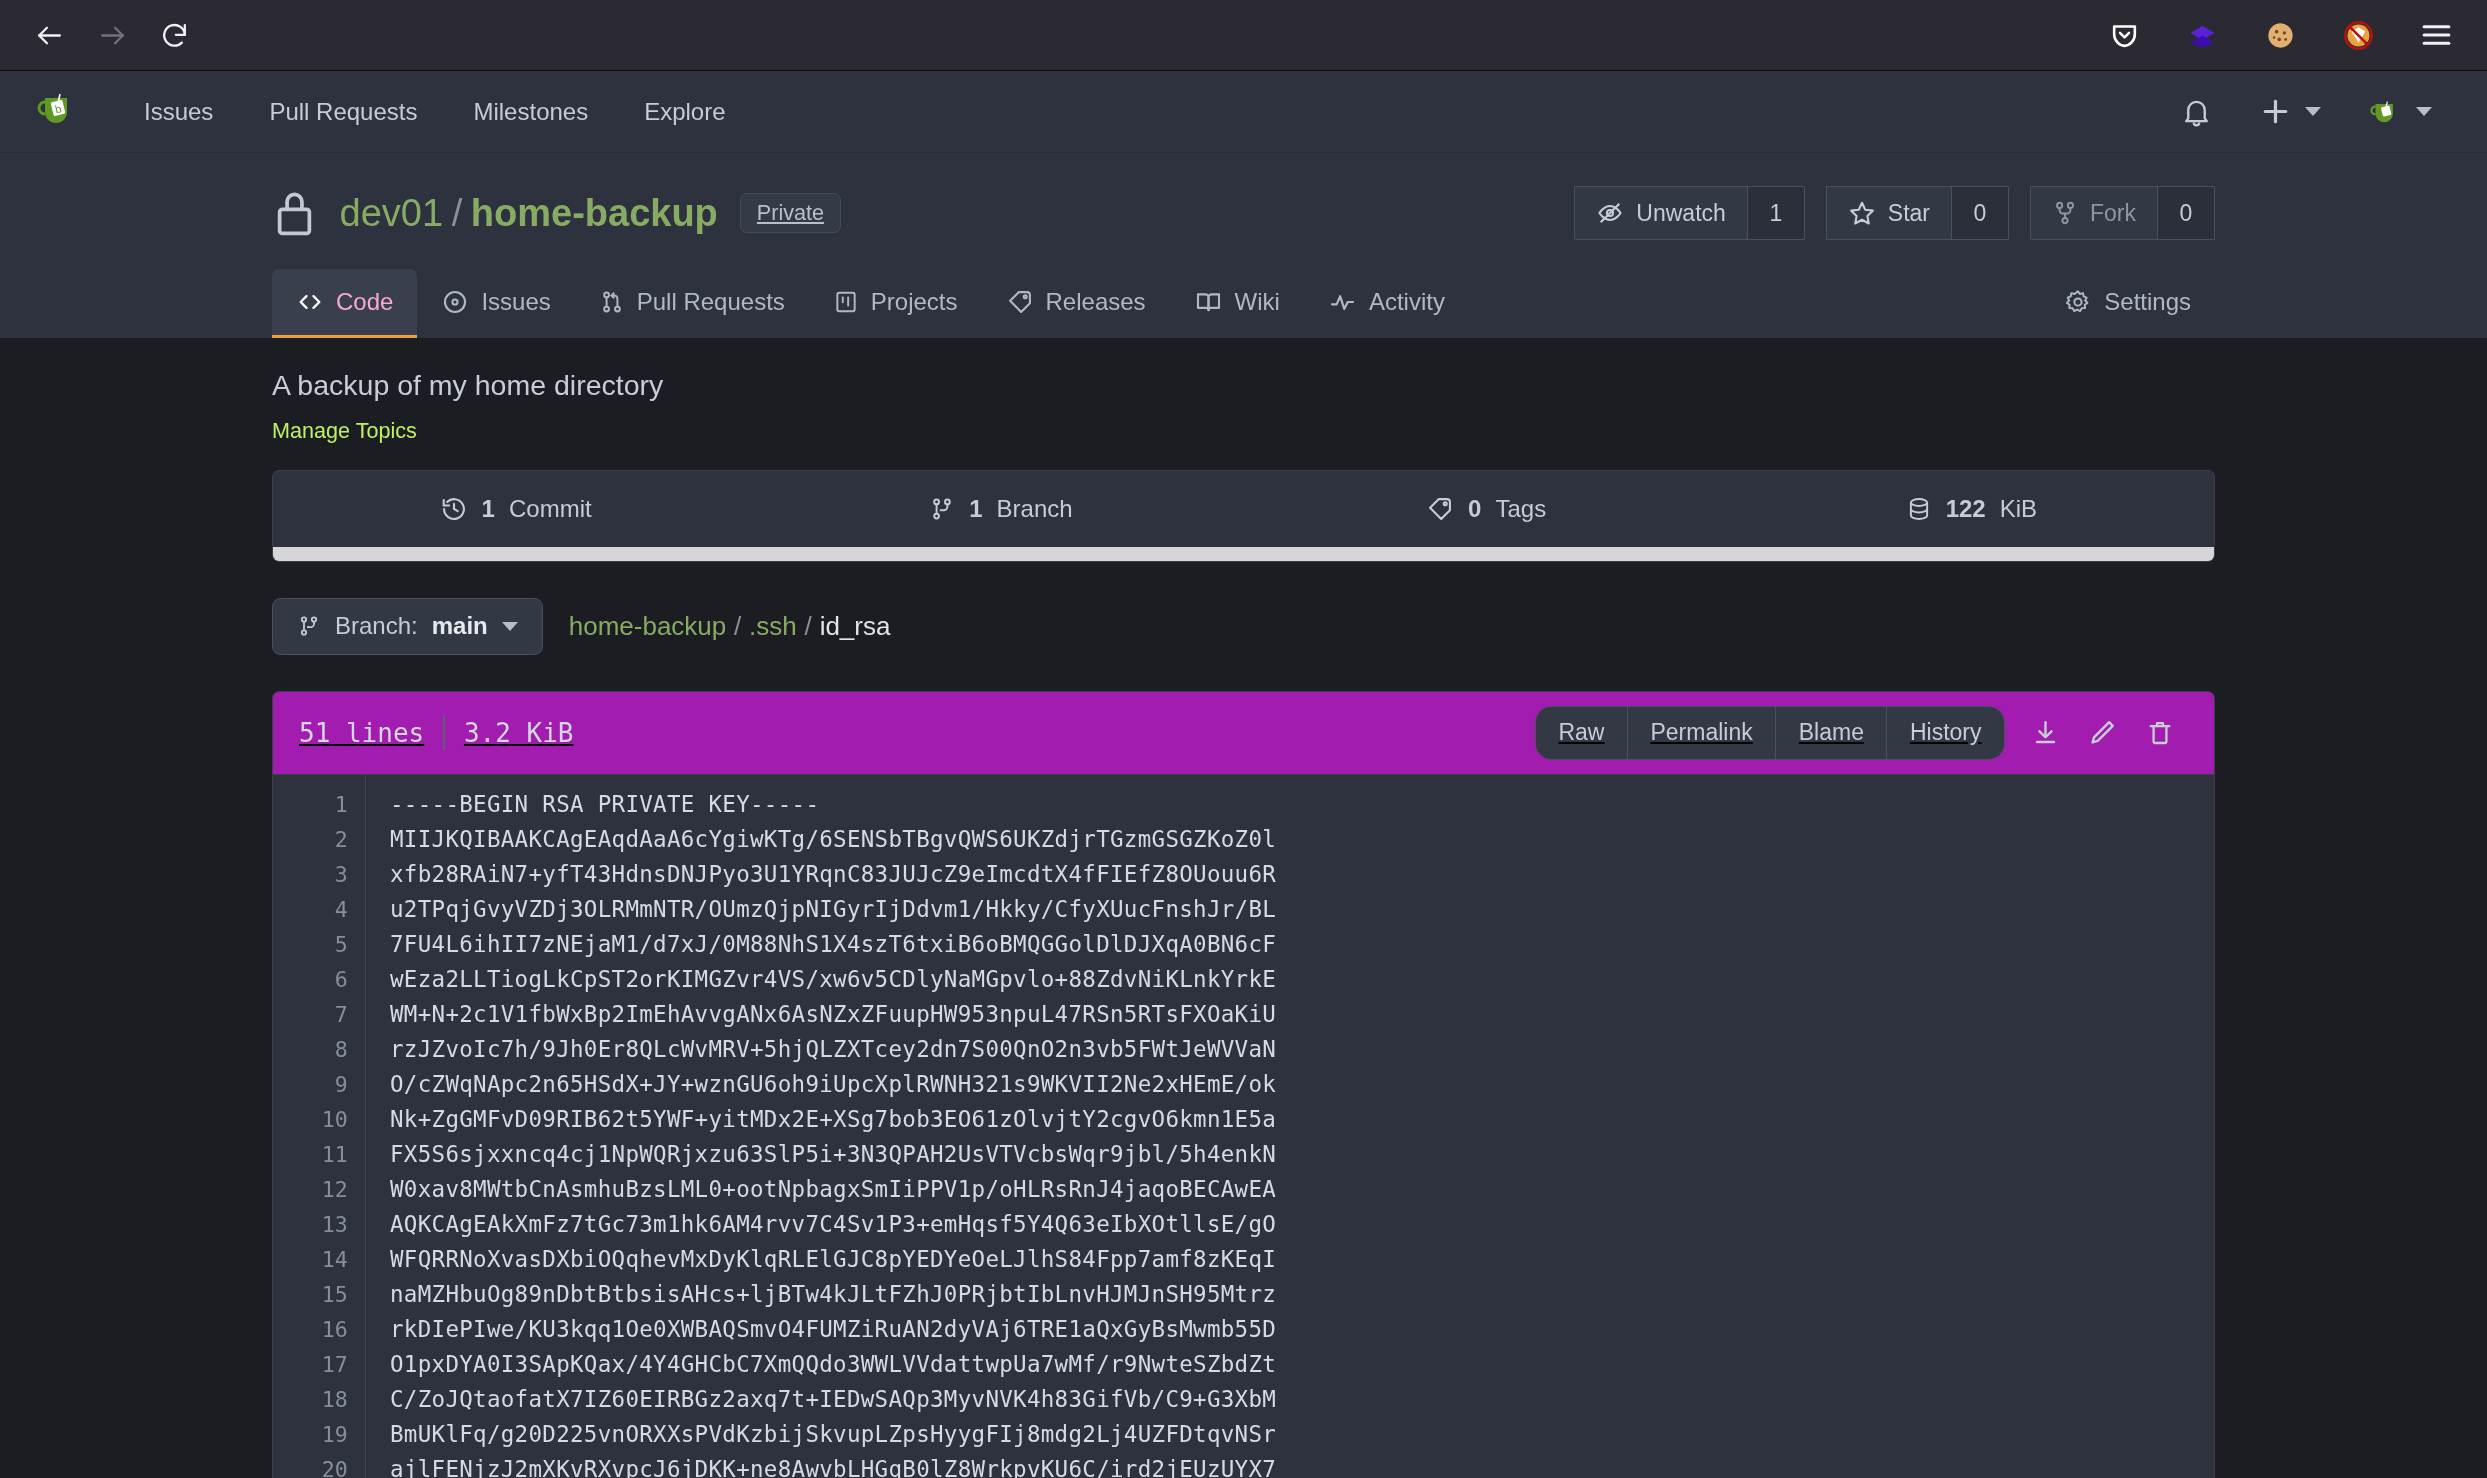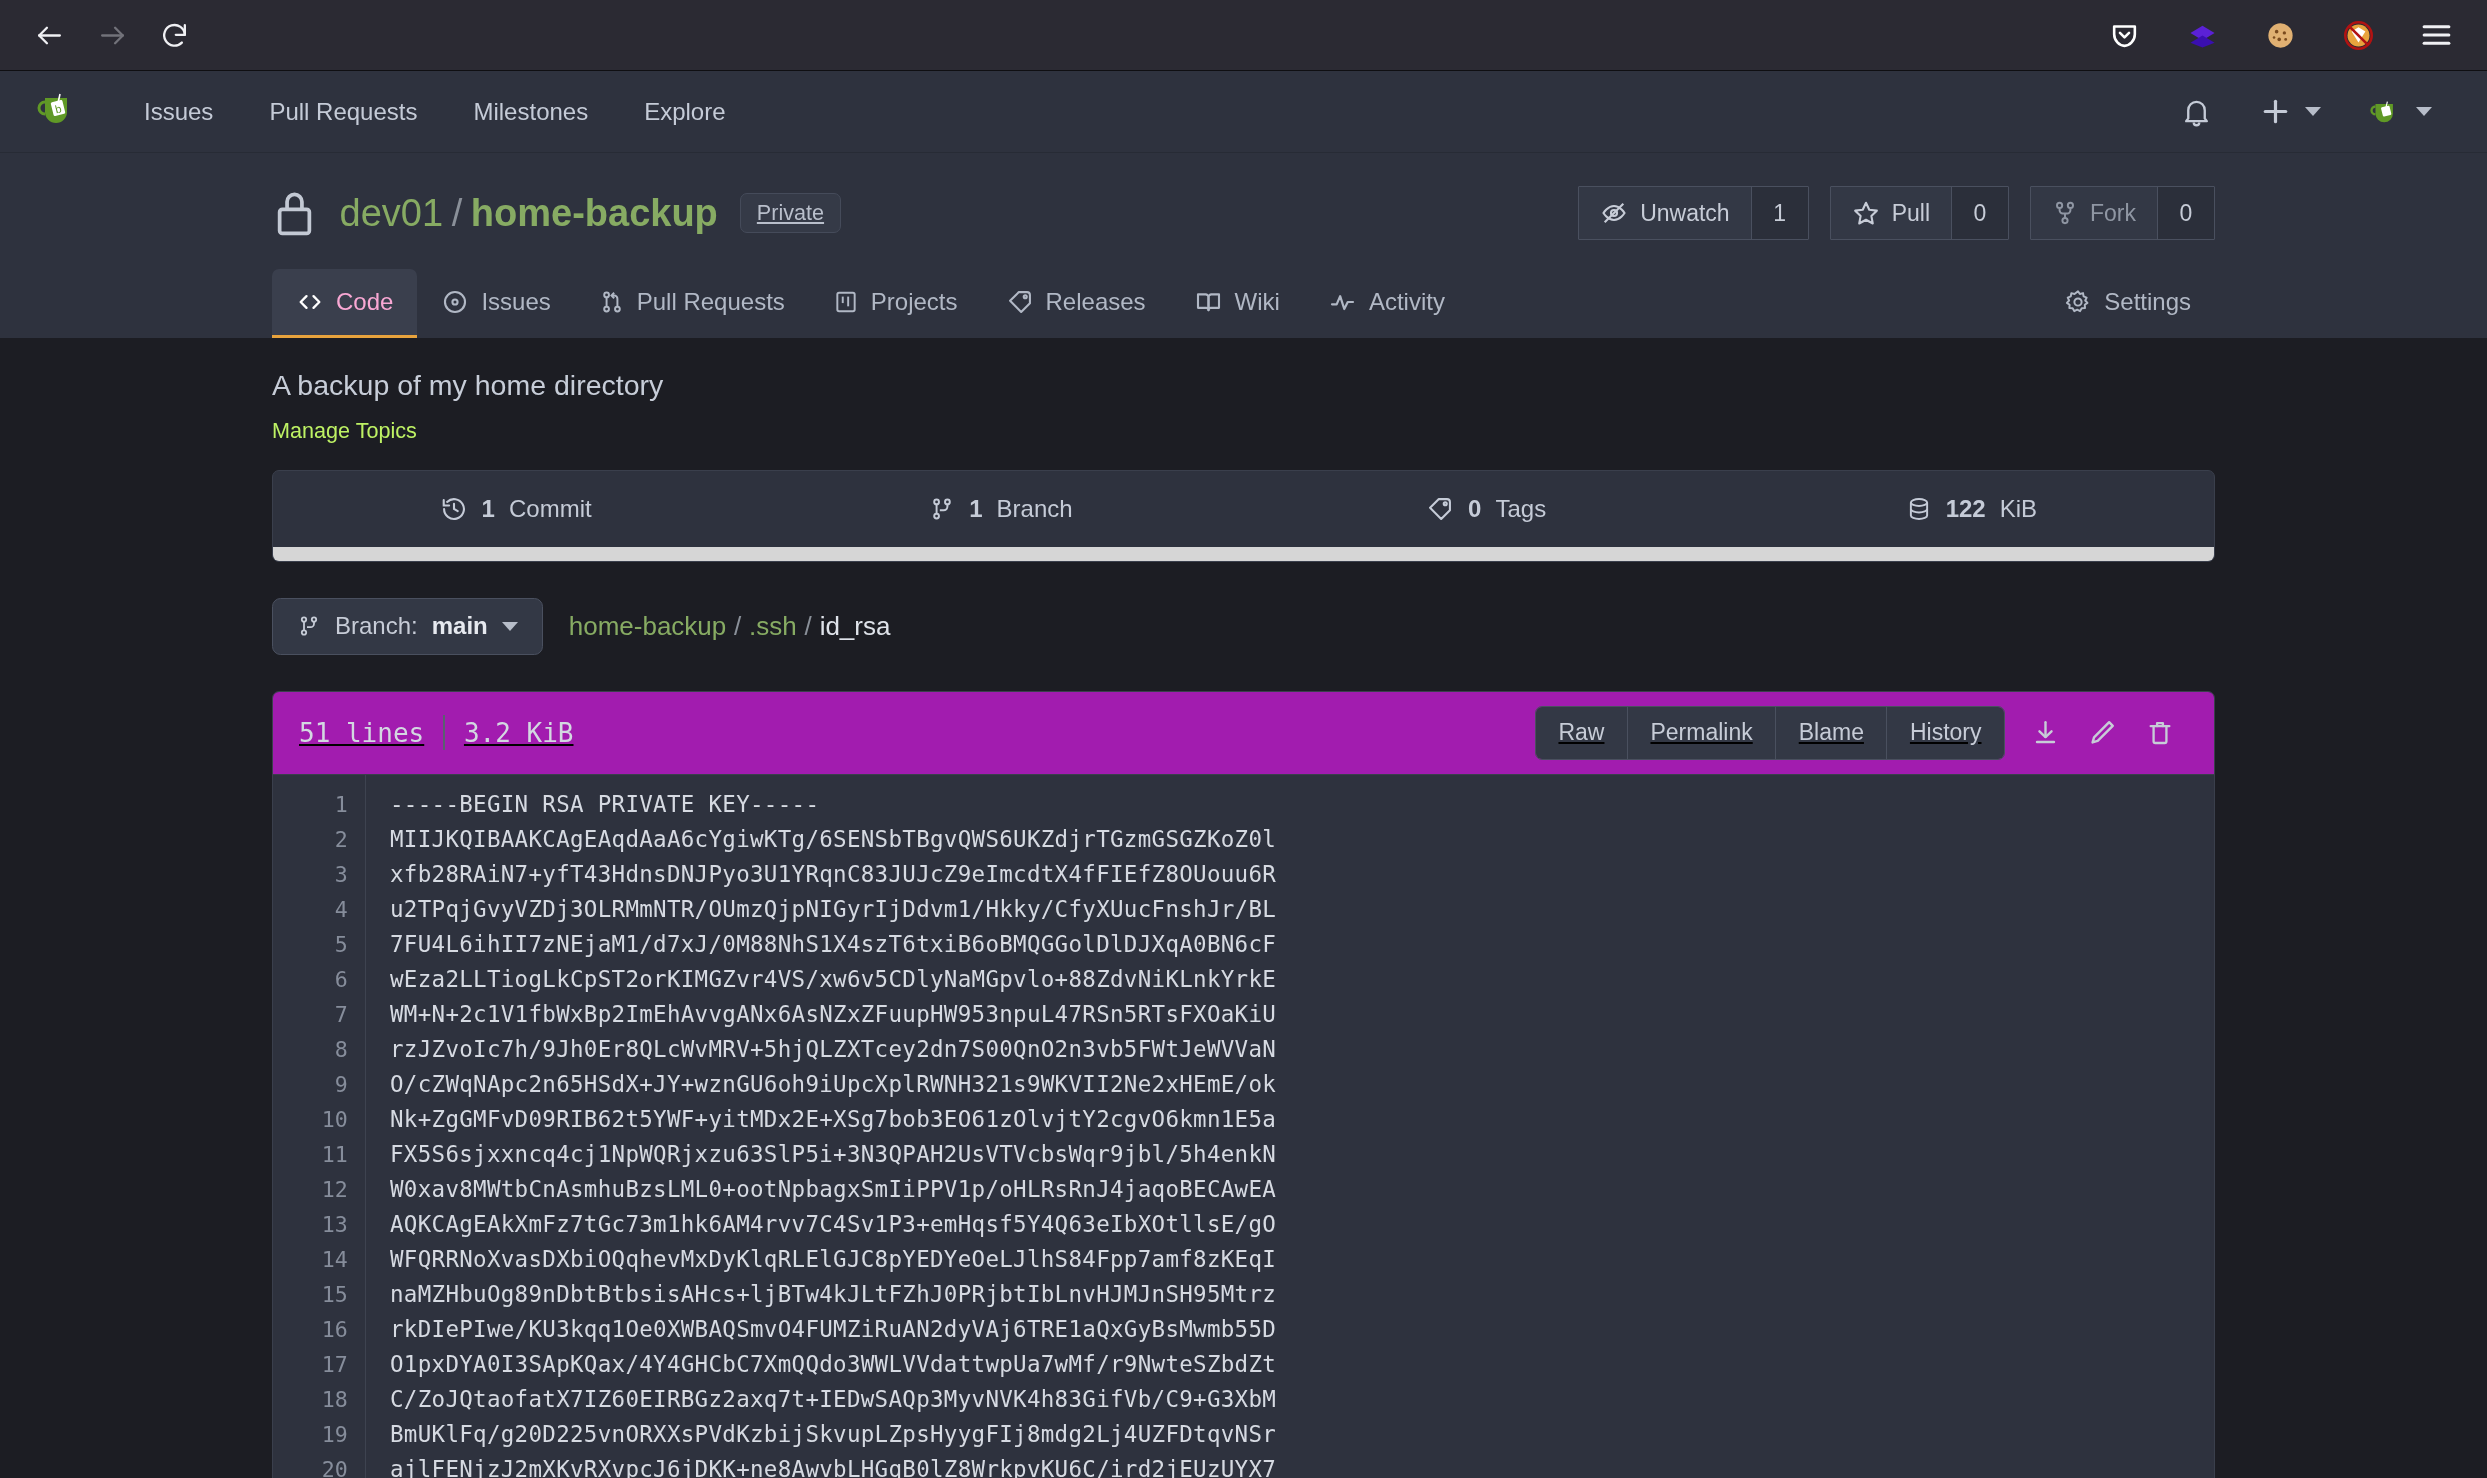--- a/index.html
+++ b/index.html
@@ -265,21 +265,21 @@
   .file-meta .divider {
     width: 1.7px; height: 35px; background: #5a6070; display: inline-block;
   }
   .file-head-right {
     margin-left: auto;
     display: flex; align-items: center; gap: 0;
   }
   .seg-group {
     display: flex; align-items: stretch;
     border: 0.9px solid #4a505f;
-    border-radius: 7px;
+    border-radius: 16px;
     overflow: hidden;
     height: 54px;
   }
   .seg-group .sbtn {
     display: flex; align-items: center; justify-content: center;
     padding: 0 22.5px;
     font-size: 23px;
     color: #c7ccd7;
     background: #333845;
     border-right: 0.9px solid #4a505f;
@@ -452,21 +452,21 @@
             </svg>
             <span>Unwatch</span>
           </div>
           <div class="seg count">1</div>
         </div>
         <div class="btn-group">
           <div class="seg">
             <svg width="28" height="28" viewBox="0 0 24 24" fill="none" stroke="#c7ccd7" stroke-width="1.8" stroke-linejoin="round">
               <polygon points="12,3.2 14.8,9.2 21.3,10 16.6,14.5 17.8,21 12,17.8 6.2,21 7.4,14.5 2.7,10 9.2,9.2"></polygon>
             </svg>
-            <span>Pull</span>
+            <span>Star</span>
           </div>
           <div class="seg count">0</div>
         </div>
         <div class="btn-group">
           <div class="seg">
             <svg width="26" height="28" viewBox="0 0 24 24" fill="none" stroke="#8f96a3" stroke-width="1.8">
               <circle cx="7" cy="5" r="2.4"></circle>
                 <circle cx="17" cy="5" r="2.4"></circle>
                 <circle cx="12" cy="19" r="2.4"></circle>
               <path d="M7 7.5 v2 a3 3 0 0 0 3 3 h4 a3 3 0 0 0 3 -3 v-2"></path>

